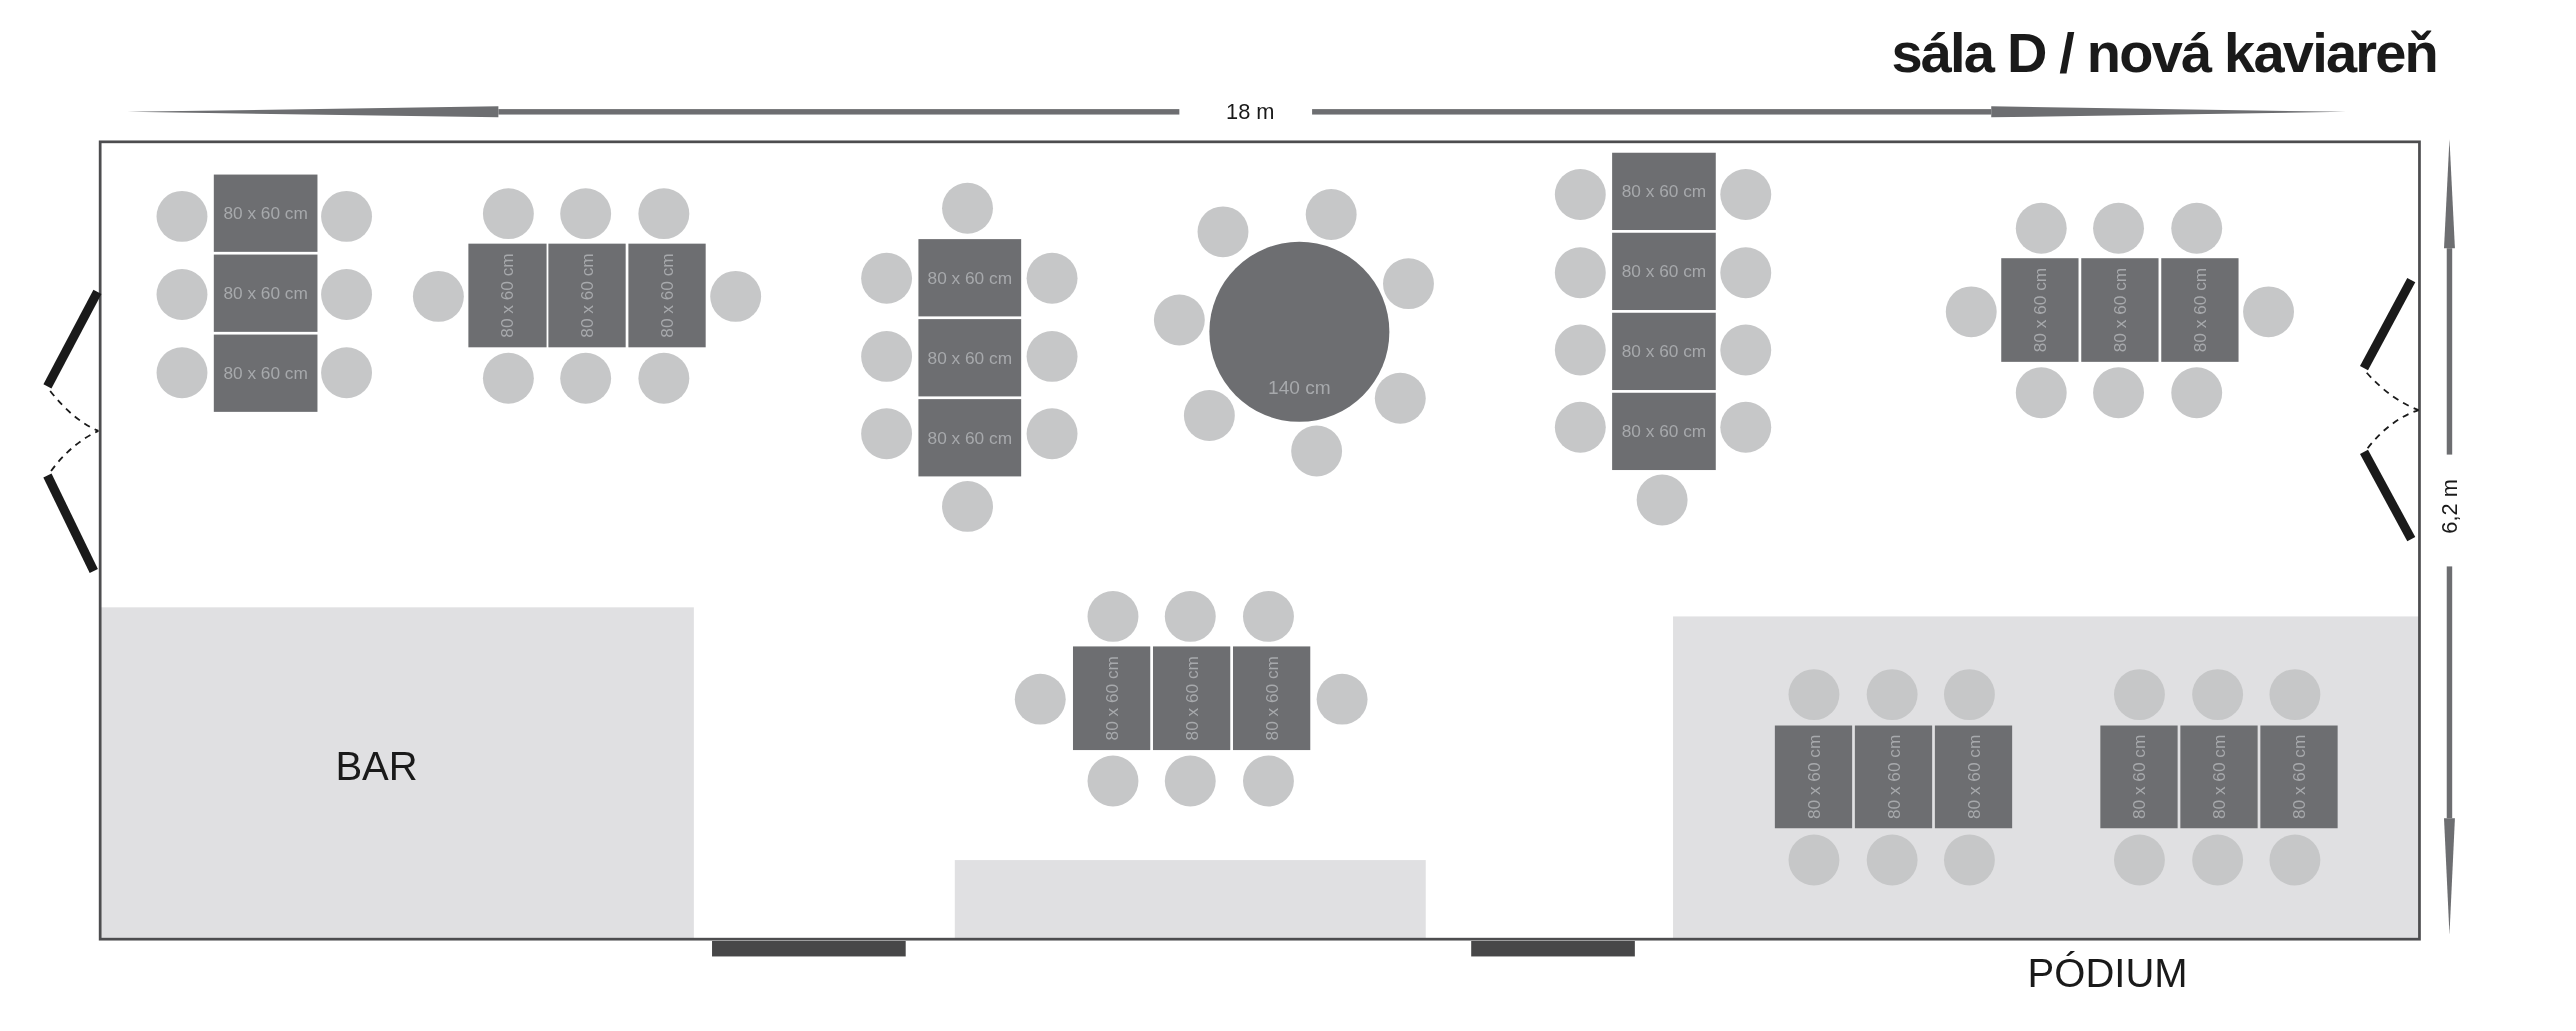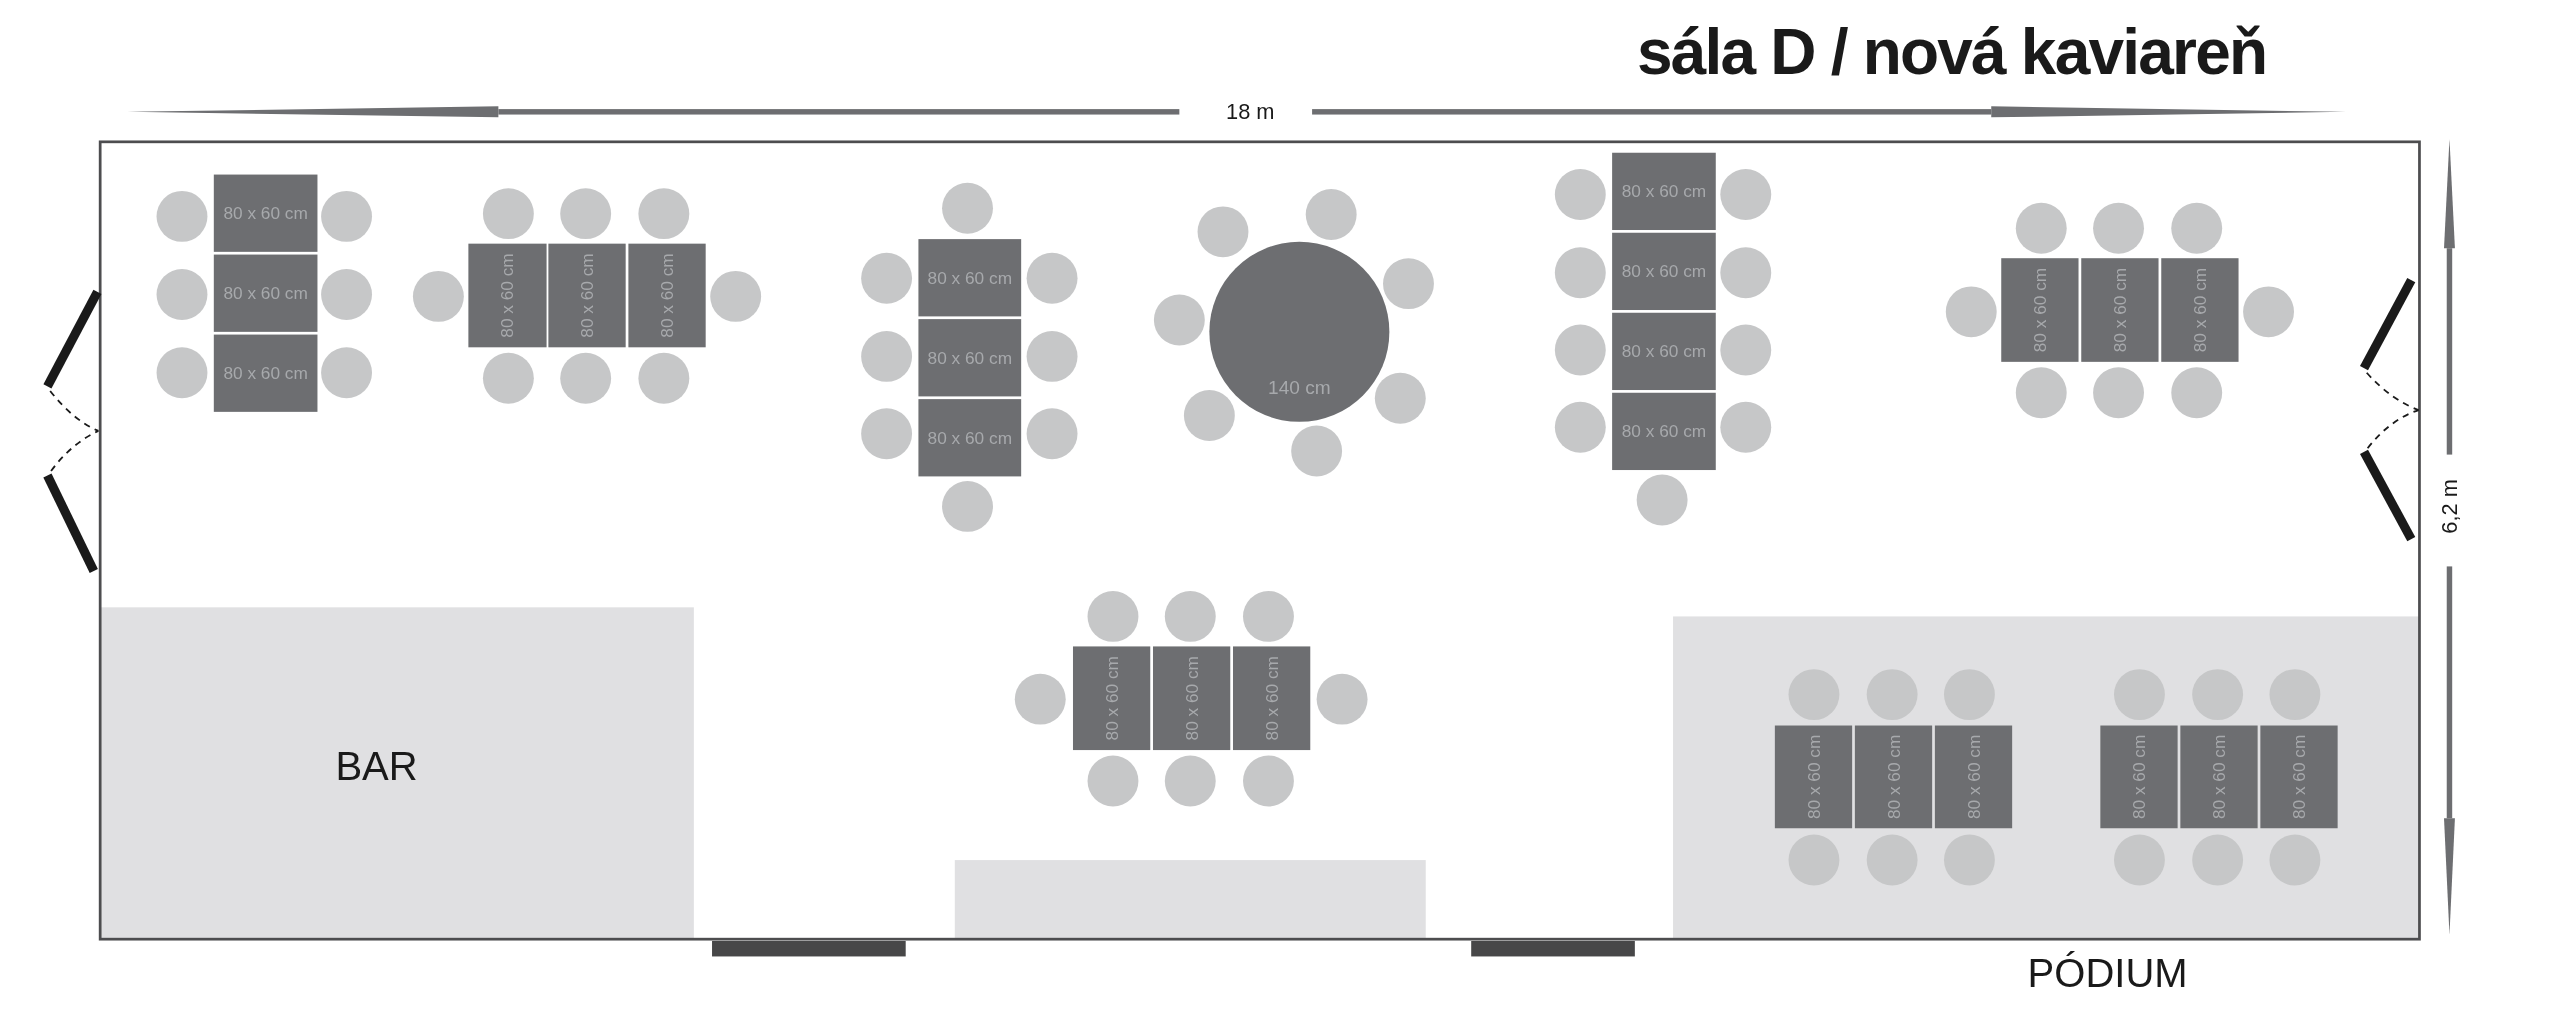--- a/index.html
+++ b/index.html
@@ -1,18 +1,18 @@
 <!DOCTYPE html>
 <html style="font-size:14.5px"><head>
 <meta charset="utf-8">
 <style>
   html, body { margin:0; padding:0; background:#ffffff; }
   body { width:2576px; height:1031px; position:relative; overflow:hidden; font-family:"Liberation Sans", sans-serif; }
   #plan { position:absolute; left:0; top:0; }
-  .title { position:absolute; left:1637px; top:7.3px; width:800px; font-family:"Liberation Sans", sans-serif; font-weight:bold; font-size:64px; letter-spacing:-1.8px; color:#1a1a1a; line-height:91px; }
+  .title { position:absolute; left:1637px; top:7.3px; width:800px; text-align:right; font-family:"Liberation Sans", sans-serif; font-weight:bold; font-size:56px; letter-spacing:-1.8px; color:#1a1a1a; line-height:91px; }
   .tbl-label { font-family:"Liberation Sans", sans-serif; fill:#a7a9ac; }
   .dim-label { font-family:"Liberation Sans", sans-serif; fill:#1a1a1a; }
   .zone-label { font-family:"Liberation Sans", sans-serif; fill:#1a1a1a; }
 </style>
 </head>
 <body>
 
 <div class="title">sála D / nová kaviareň</div>
 
 <svg id="plan" width="2576" height="1031" viewBox="0 0 2833 1134" xmlns="http://www.w3.org/2000/svg">

